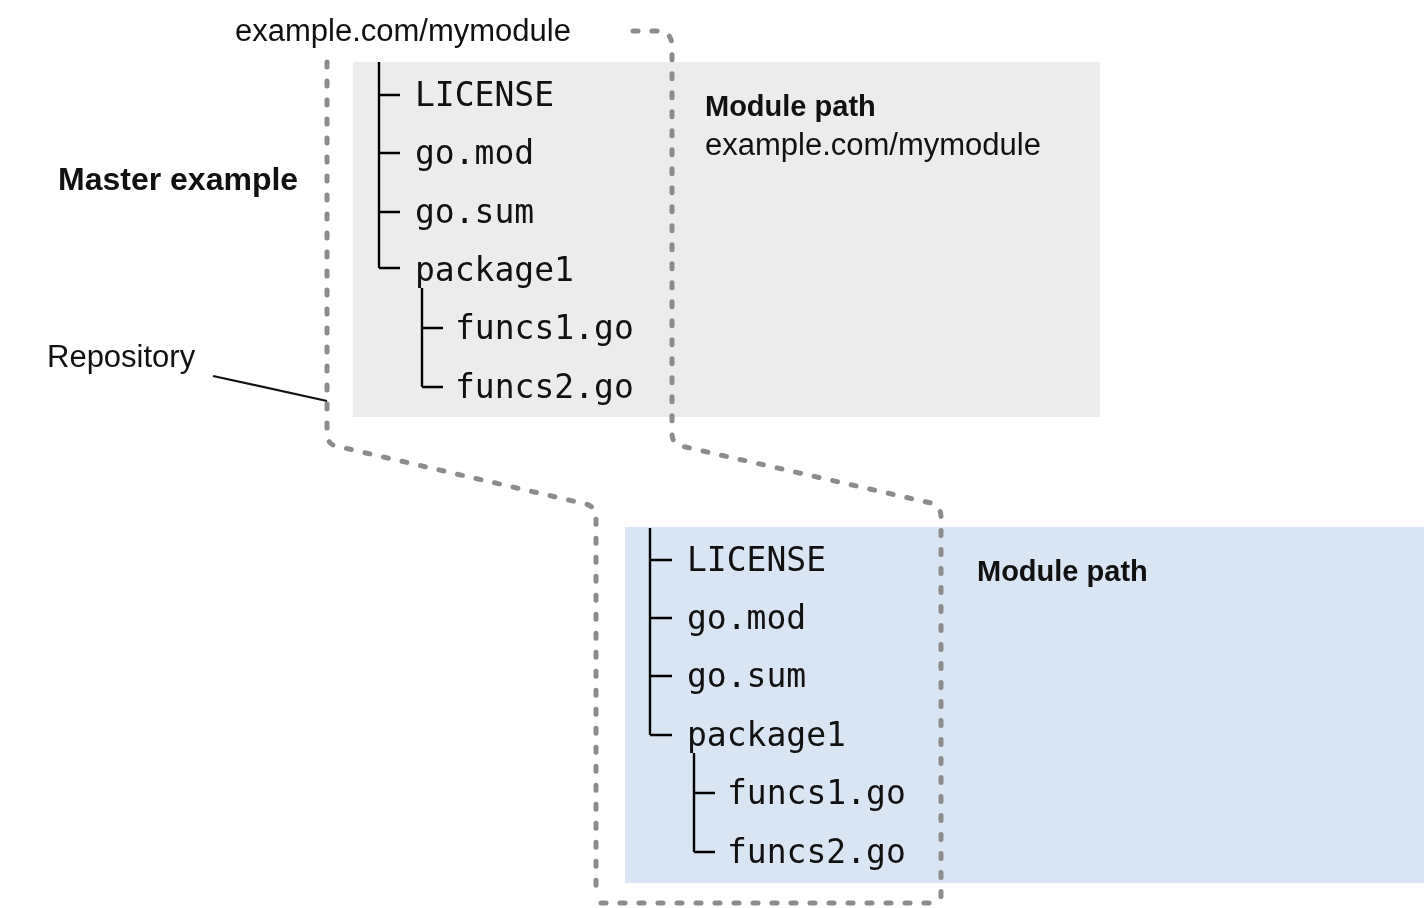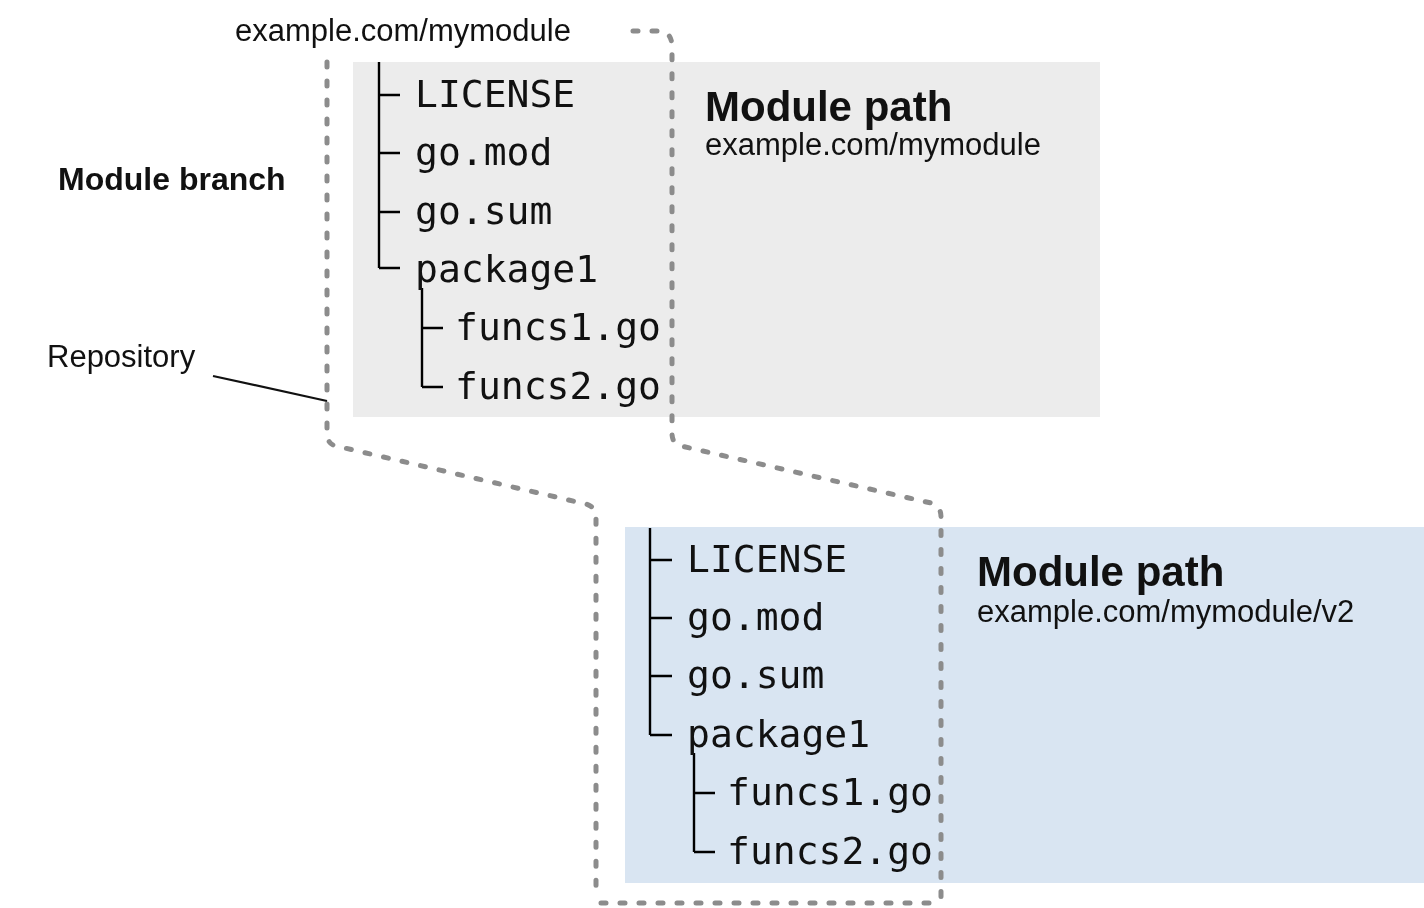--- a/index.html
+++ b/index.html
@@ -18,23 +18,23 @@
   svg.lines{position:absolute;left:0;top:0;z-index:1;pointer-events:none;}
   .txt{
     position:absolute;
     z-index:2;
     white-space:nowrap;
     transform:translateY(-50%);
     line-height:1.1;
   }
   .sans{font-size:31px;}
   .bold-label{font-size:32px;font-weight:bold;}
-  .card-title{font-size:42px;font-weight:bold;}
+  .card-title{font-size:29px;font-weight:bold;}
   .card-value{font-size:31px;}
-  .mono{font-family:"DejaVu Sans Mono", monospace;font-size:38px;}
+  .mono{font-family:"DejaVu Sans Mono", monospace;font-size:33px;}
 </style>
 </head>
 <body>
 
 <div class="canvas">
 
   <div class="box master"></div>
   <div class="box v2"></div>
 
   <svg class="lines" width="1424" height="908" viewBox="0 0 1424 908">
@@ -49,36 +49,35 @@
 
     <path d="M379,62 V268 M379,95 H400 M379,153 H400 M379,212 H400 M379,268 H400
              M422,288 V387 M422,328 H443 M422,387 H443" fill="none" stroke="#000000" stroke-width="2.4"></path>
 
     <path d="M650,528 V735 M650,560 H672 M650,618 H672 M650,676 H672 M650,735 H672
              M694,753 V852 M694,793 H715 M694,852 H715" fill="none" stroke="#000000" stroke-width="2.4"></path>
   </svg>
 
   <span class="txt sans" style="left:235px;top:31px;">example.com/mymodule</span>
 
-  <span class="txt bold-label" style="left:58px;top:180px;">Module branch</span>
+  <span class="txt bold-label" style="left:58px;top:180px;">Master example</span>
   <span class="txt sans" style="left:47px;top:357px;text-align:right;">Repository</span>
 
   <span class="txt mono" style="left:415px;top:95px;">LICENSE</span>
   <span class="txt mono" style="left:415px;top:153px;">go.mod</span>
   <span class="txt mono" style="left:415px;top:212px;">go.sum</span>
   <span class="txt mono" style="left:415px;top:270px;">package1</span>
   <span class="txt mono" style="left:455px;top:328px;">funcs1.go</span>
   <span class="txt mono" style="left:455px;top:387px;">funcs2.go</span>
 
   <span class="txt card-title" style="left:705px;top:107px;">Module path</span>
   <span class="txt card-value" style="left:705px;top:145px;">example.com/mymodule</span>
 
   <span class="txt mono" style="left:687px;top:560px;">LICENSE</span>
   <span class="txt mono" style="left:687px;top:618px;">go.mod</span>
   <span class="txt mono" style="left:687px;top:676px;">go.sum</span>
   <span class="txt mono" style="left:687px;top:735px;">package1</span>
   <span class="txt mono" style="left:727px;top:793px;">funcs1.go</span>
   <span class="txt mono" style="left:727px;top:852px;">funcs2.go</span>
 
   <span class="txt card-title" style="left:977px;top:572px;">Module path</span>
-  <span class="txt card-value" style="left:977px;top:612px;">example.com/mymodule/v2</span>
 
 </div>
 
 </body></html>

